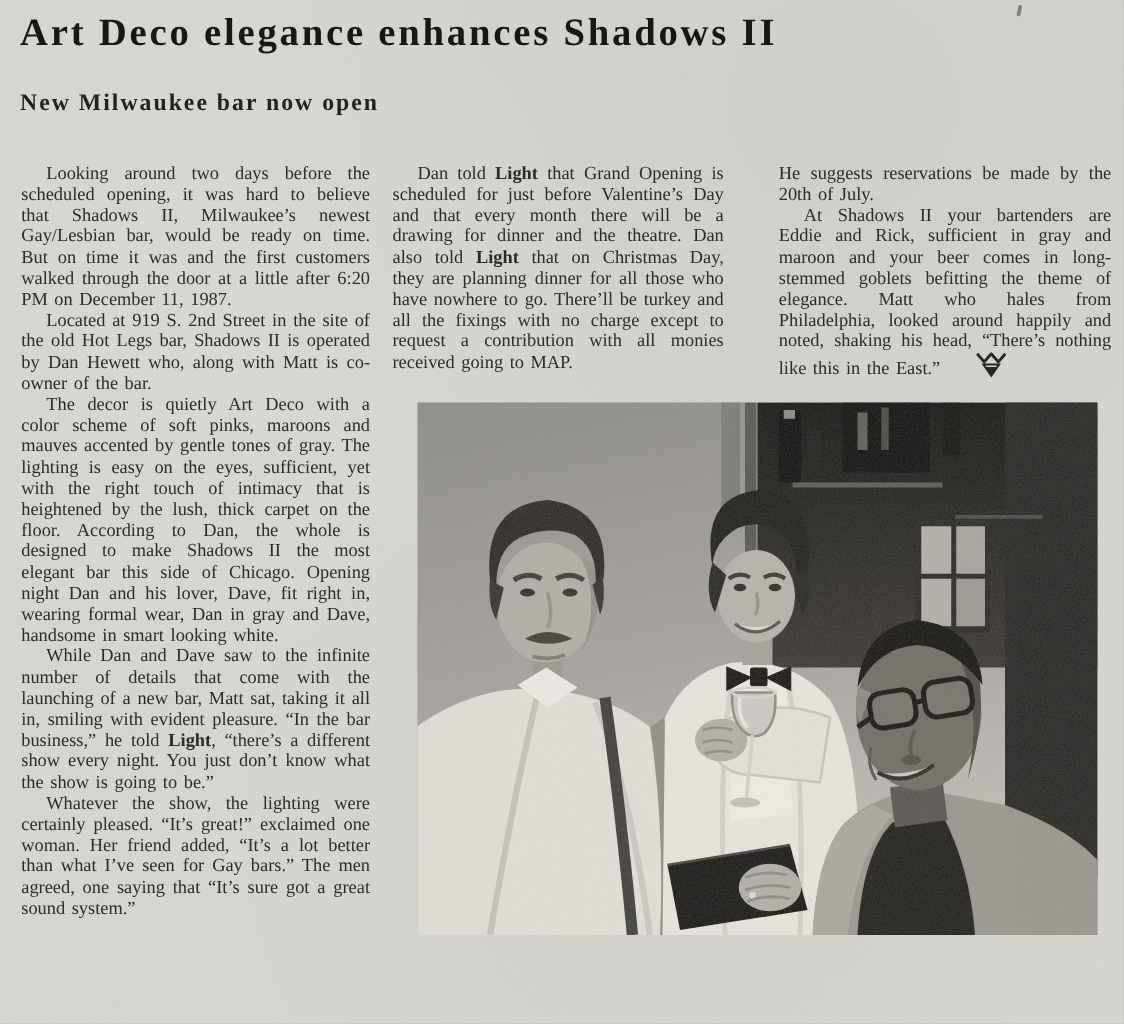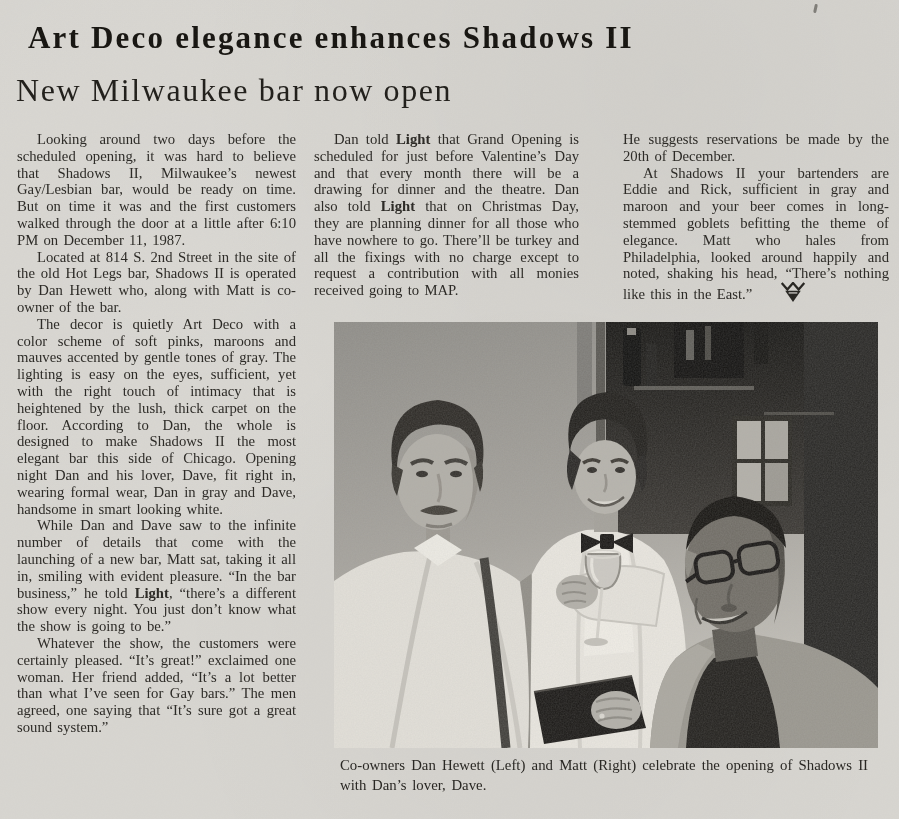--- a/index.html
+++ b/index.html
@@ -3,23 +3,23 @@
 <meta charset="utf-8">
 <style>
   html,body{margin:0;padding:0;background:#b9b7b2;}
   .page{position:relative;width:899px;height:819px;overflow:hidden;
         background:#d8d6d1;
         background-image:
           radial-gradient(circle at 20% 30%, rgba(255,255,255,.05), transparent 40%),
           radial-gradient(circle at 75% 10%, rgba(0,0,0,.03), transparent 50%),
           radial-gradient(circle at 60% 80%, rgba(0,0,0,.025), transparent 45%);
         font-family:"Liberation Serif", serif;color:#262420;}
-  .headline{position:absolute;left:16px;top:8px;margin:12px;font-size:31px;font-weight:bold;
+  .headline{position:absolute;left:16px;top:8px;margin:0;font-size:31px;font-weight:bold;
             letter-spacing:2.2px;color:#13110d;white-space:nowrap;}
-  .subheadline{position:absolute;left:16px;top:72px;margin:0;font-size:32px;font-weight:400;
+  .subheadline{position:absolute;left:16px;top:72px;margin:0;font-size:19px;font-weight:700;
                letter-spacing:1.6px;color:#1d1b17;white-space:nowrap;}
   .col{position:absolute;top:131px;font-size:14.7px;line-height:16.8px;text-align:justify;
        word-spacing:1.6px;color:#282622;}
   .col p{margin:0;text-indent:20px;}
   .col p.no-indent{text-indent:0;}
   .col1{left:17px;width:279px;}
   .col2{left:314px;width:265px;}
   .col3{left:623px;width:266px;}
   .photo{position:absolute;left:334px;top:322px;width:544px;height:426px;margin:0;
          background:#9a9892;}
@@ -34,33 +34,33 @@
 </head>
 <body>
 
 <div class="page">
 
   <h1 class="headline">Art Deco elegance enhances Shadows II</h1>
   <h2 class="subheadline">New Milwaukee bar now open</h2>
   <div class="speck"></div>
 
   <div class="col col1">
-    <p>Looking around two days before the scheduled opening, it was hard to believe that Shadows II, Milwaukee’s newest Gay/Lesbian bar, would be ready on time. But on time it was and the first customers walked through the door at a little after 6:10 PM on December 11, 1987.</p>
-    <p>Located at 814 S. 2nd Street in the site of the old Hot Legs bar, Shadows II is operated by Dan Hewett who, along with Matt is co-owner of the bar.</p>
+    <p>Looking around two days before the scheduled opening, it was hard to believe that Shadows II, Milwaukee’s newest Gay/Lesbian bar, would be ready on time. But on time it was and the first customers walked through the door at a little after 6:20 PM on December 11, 1987.</p>
+    <p>Located at 919 S. 2nd Street in the site of the old Hot Legs bar, Shadows II is operated by Dan Hewett who, along with Matt is co-owner of the bar.</p>
     <p>The decor is quietly Art Deco with a color scheme of soft pinks, maroons and mauves accented by gentle tones of gray. The lighting is easy on the eyes, sufficient, yet with the right touch of intimacy that is heightened by the lush, thick carpet on the floor. According to Dan, the whole is designed to make Shadows II the most elegant bar this side of Chicago. Opening night Dan and his lover, Dave, fit right in, wearing formal wear, Dan in gray and Dave, handsome in smart looking white.</p>
     <p>While Dan and Dave saw to the infinite number of details that come with the launching of a new bar, Matt sat, taking it all in, smiling with evident pleasure. “In the bar business,” he told <b>Light</b>, “there’s a different show every night. You just don’t know what the show is going to be.”</p>
-    <p>Whatever the show, the customers were certainly pleased. “It’s great!” exclaimed one woman. Her friend added, “It’s a lot better than what I’ve seen for Gay bars.” The men agreed, one saying that “It’s sure got a great sound system.”</p>
+    <p>Whatever the show, the lighting were certainly pleased. “It’s great!” exclaimed one woman. Her friend added, “It’s a lot better than what I’ve seen for Gay bars.” The men agreed, one saying that “It’s sure got a great sound system.”</p>
   </div>
 
   <div class="col col2">
     <p>Dan told <b>Light</b> that Grand Opening is scheduled for just before Valentine’s Day and that every month there will be a drawing for dinner and the theatre. Dan also told <b>Light</b> that on Christmas Day, they are planning dinner for all those who have nowhere to go. There’ll be turkey and all the fixings with no charge except to request a contribution with all monies received going to MAP.</p>
   </div>
 
   <div class="col col3">
-    <p class="no-indent">He suggests reservations be made by the 20th of December.</p>
+    <p class="no-indent">He suggests reservations be made by the 20th of July.</p>
     <p><span>At Shadows II your bartenders are Eddie and Rick, sufficient in gray and maroon and your beer comes in long-stemmed goblets befitting the theme of elegance. Matt who hales from Philadelphia, looked around happily and noted, shaking his head, “There’s nothing like this in the East.”</span><span class="endmark"><svg width="26" height="21" viewBox="0 0 30 24" aria-hidden="true">
             <path d="M2 1 L8.5 8.5 L15 1 L21.5 8.5 L28 1" stroke="#23211d" stroke-width="2.6" fill="none"></path>
             <path d="M6 10 L24 10 L15 23 Z" fill="#23211d"></path>
             <path d="M10 12.5 L20 12.5" stroke="#d8d6d1" stroke-width="1.4"></path>
           </svg></span></p>
   </div>
 
   <figure class="photo">
     <svg viewBox="0 0 544 426" preserveAspectRatio="none">
       <defs>
@@ -186,21 +186,20 @@
         <ellipse cx="395" cy="286" rx="8" ry="4" fill="#504d47"></ellipse>
         <path d="M 368 296 Q 390 310 413 290 Q 392 299 368 296 Z" fill="#c9c6bf"></path>
         <path d="M 368 296 Q 390 308 413 290" stroke="#2a2824" stroke-width="3" fill="none"></path>
         <path d="M 363 276 Q 359 290 367 302" stroke="#55524c" stroke-width="2.5" fill="none"></path>
       </g>
 
       <rect width="544" height="426" filter="url(#pgrain)" opacity="0.45"></rect>
     </svg>
   </figure>
 
-  <p class="caption">Co-owners Dan Hewett (Left) and Matt (Right) celebrate the opening of Shadows II with Dan’s lover, Dave.</p>
 
   <svg class="grain" width="899" height="819" viewBox="0 0 899 819">
     <filter id="papernoise">
       <feTurbulence type="fractalNoise" baseFrequency="0.9" numOctaves="2" stitchTiles="stitch"></feTurbulence>
       <feColorMatrix type="matrix" values="0 0 0 0 0.45  0 0 0 0 0.44  0 0 0 0 0.42  0 0 0 0.16 0"></feColorMatrix>
     </filter>
     <rect width="899" height="819" filter="url(#papernoise)" opacity="0.5"></rect>
   </svg>
 
 </div>

